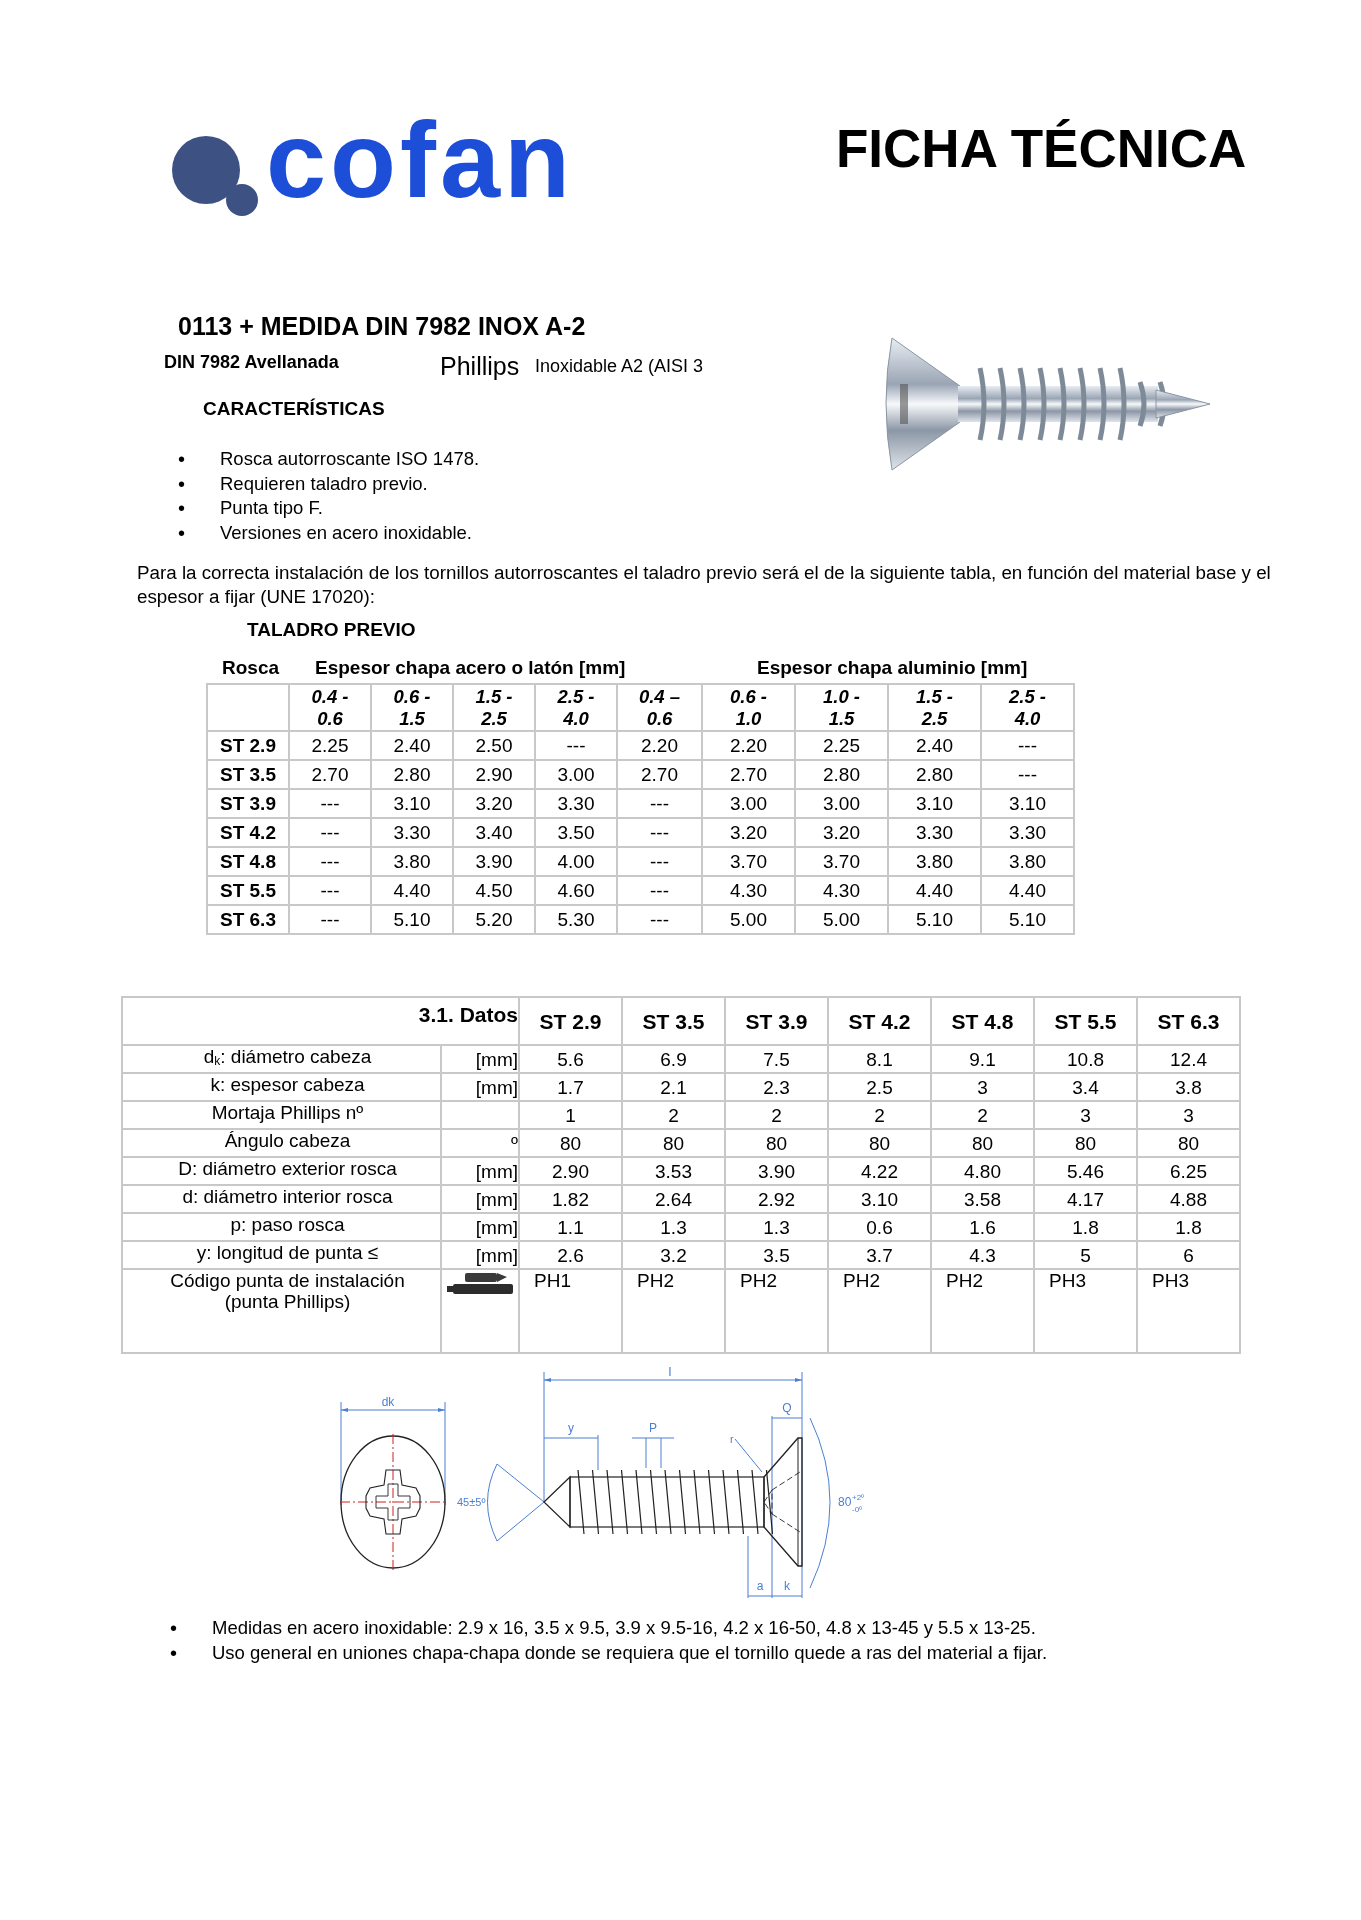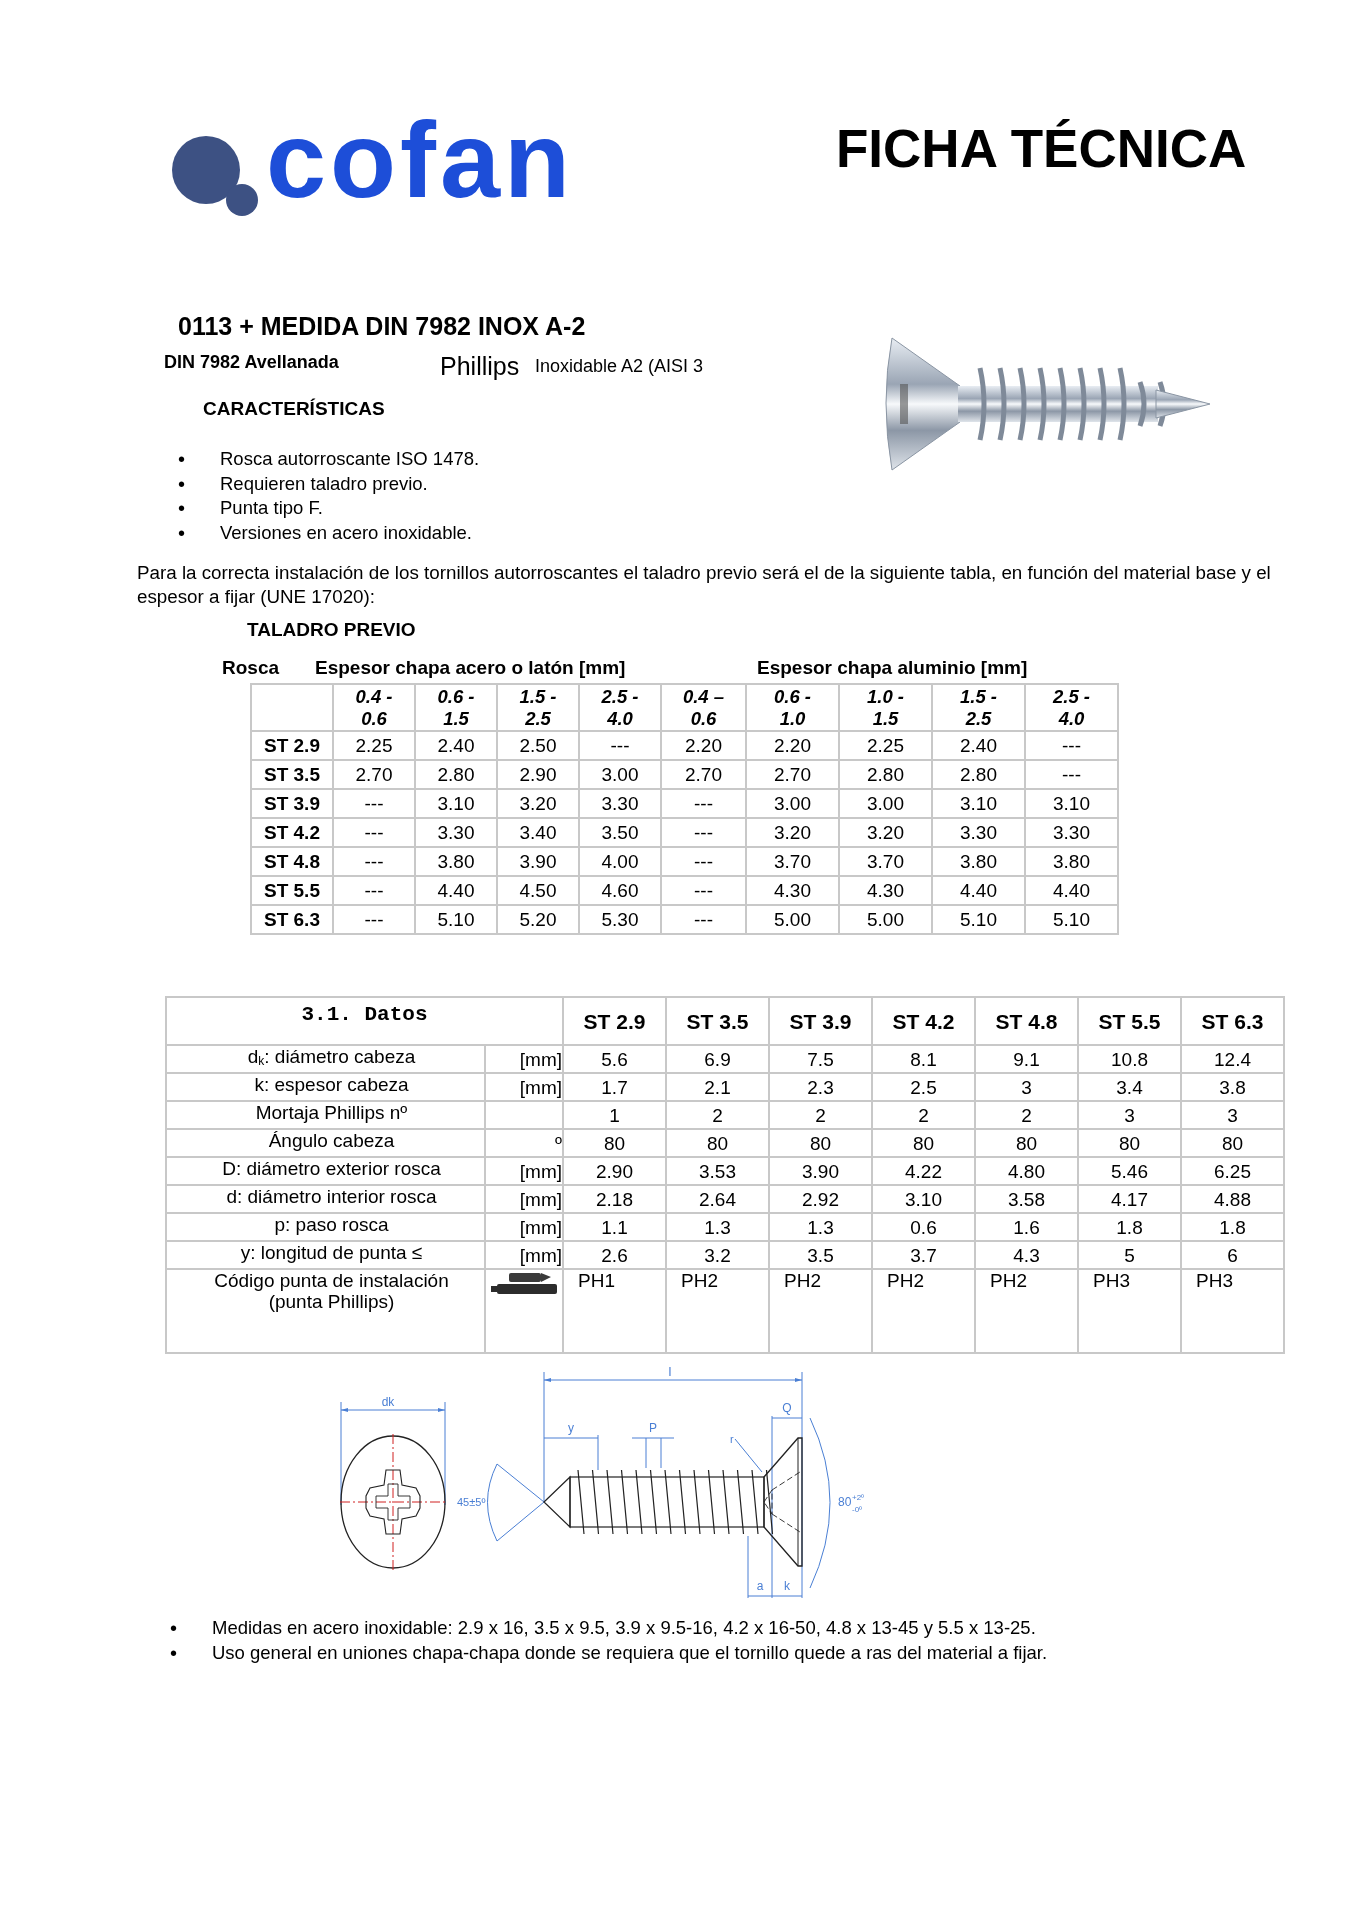--- a/index.html
+++ b/index.html
@@ -29,31 +29,31 @@
   ul.bullets li::before { content: "•"; position: absolute; left: 0; font-size: 20px; }
   .feat { left: 178px; top: 447px; }
 
   .para { left: 137px; top: 561px; width: 1180px; font-size: 18.8px; line-height: 24px; }
   .taladro { left: 247px; top: 619px; font-size: 19px; font-weight: bold; }
 
   .hdr-rosca { left: 222px; top: 657px; font-size: 19px; font-weight: bold; }
   .hdr-acero { left: 315px; top: 657px; font-size: 19px; font-weight: bold; }
   .hdr-alu { left: 757px; top: 657px; font-size: 19px; font-weight: bold; }
 
-  table { border-collapse: collapse; margin-left: 44px; }
+  table { border-collapse: collapse; }
   .t1 { left: 206px; top: 683px; }
   .t1 td { border: 2px solid #c8c8c8; font-size: 19px; text-align: center; height: 27px; padding: 0; }
   .t1 tr.head td { height: 45px; font-weight: bold; font-style: italic; line-height: 22px; font-size: 18.5px; }
   .t1 td.rowh { font-weight: bold; text-align: left; padding-left: 12px; }
 
   .t2 { left: 121px; top: 996px; }
   .t2 td { border: 2px solid #c8c8c8; font-size: 19px; height: 21px; padding: 0; line-height: 21px; text-align: center; }
   .t2 tr.head td { height: 40px; font-weight: bold; font-size: 21px; }
   .t2 td.label { text-align: center; padding-left: 12px; }
-  .t2 td.tl { text-align: center; font-weight: bold; font-size: 20px; vertical-align: top; padding-top: 6px; font-family: Liberation Mono, monospace; }
+  .t2 td.tl { text-align: right; font-weight: bold; font-size: 20px; vertical-align: top; padding-top: 6px; }
   .t2 tr.last td { height: 82px; vertical-align: top; }
   .t2 tr.last td.code { text-align: left; padding-left: 14px; }
   .t2 td.unit { text-align: right; }
   .sub-k { font-size: 12px; vertical-align: -2px; }
 
   .drawing { left: 330px; top: 1360px; }
 
   .notes { left: 170px; top: 1616px; }
   .notes li { font-size: 18.8px; line-height: 26px; padding-left: 42px; }
 
@@ -311,21 +311,21 @@
         <td>3.53</td>
         <td>3.90</td>
         <td>4.22</td>
         <td>4.80</td>
         <td>5.46</td>
         <td>6.25</td>
       </tr>
       <tr>
         <td class="label"><span>d: diámetro interior rosca</span><span class="sub-k"></span><span></span></td>
         <td class="unit">[mm]</td>
-        <td>2.18</td>
+        <td>1.82</td>
         <td>2.64</td>
         <td>2.92</td>
         <td>3.10</td>
         <td>3.58</td>
         <td>4.17</td>
         <td>4.88</td>
       </tr>
       <tr>
         <td class="label"><span>p: paso rosca</span><span class="sub-k"></span><span></span></td>
         <td class="unit">[mm]</td>

